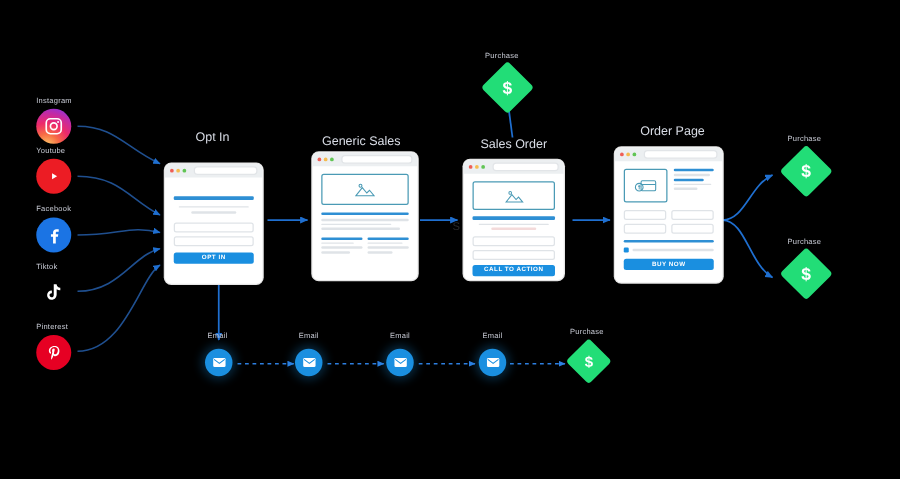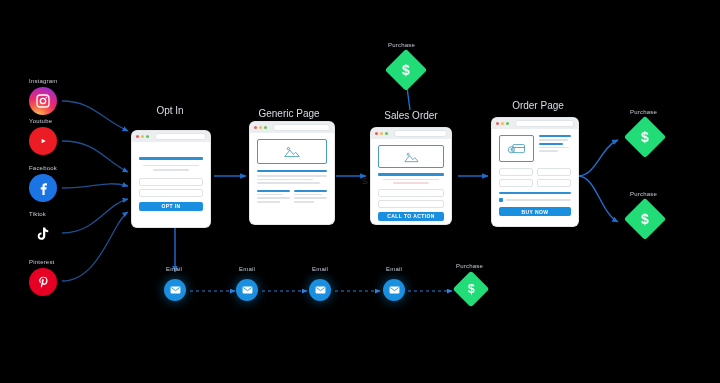--- a/index.html
+++ b/index.html
@@ -129,21 +129,21 @@
     <div class="body" style="padding-top:15px;">
       <div class="hl" style="margin-bottom:5px;"></div>
       <div class="gl" style="width:88%;margin:0 auto 3px;"></div>
       <div class="gl" style="width:55%;margin:0 auto 7px;"></div>
       <div class="fld" style="margin-bottom:3px;"></div>
       <div class="fld" style="margin-bottom:5px;"></div>
       <div class="btn">OPT IN</div>
     </div>
   </div>
 
-  <div class="ttl" style="left:249px;top:108px;width:80px;">Generic Page</div>
+  <div class="ttl" style="left:249px;top:108px;width:80px;">Generic Sales</div>
   <div class="page" style="left:250px;top:122px;width:84px;height:102px;">
     <div class="bar">
       <div class="dot d1"></div>
       <div class="dot d2"></div>
       <div class="dot d3"></div>
       <div class="urlbar"></div>
     </div>
     <div class="body" style="padding-top:6px;">
       <div class="imgbox" style="height:23px;margin-bottom:6px;">
         <svg width="18" height="13" viewBox="0 0 24 18">

